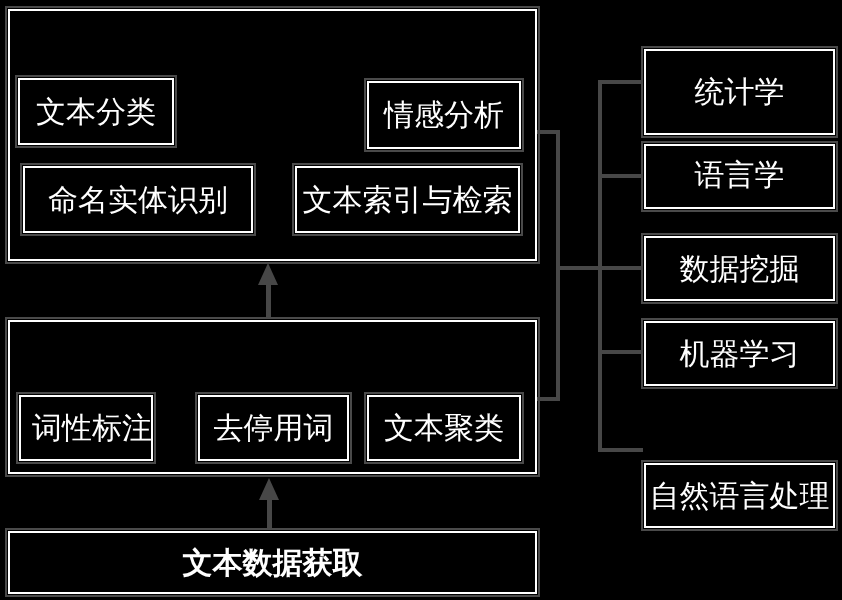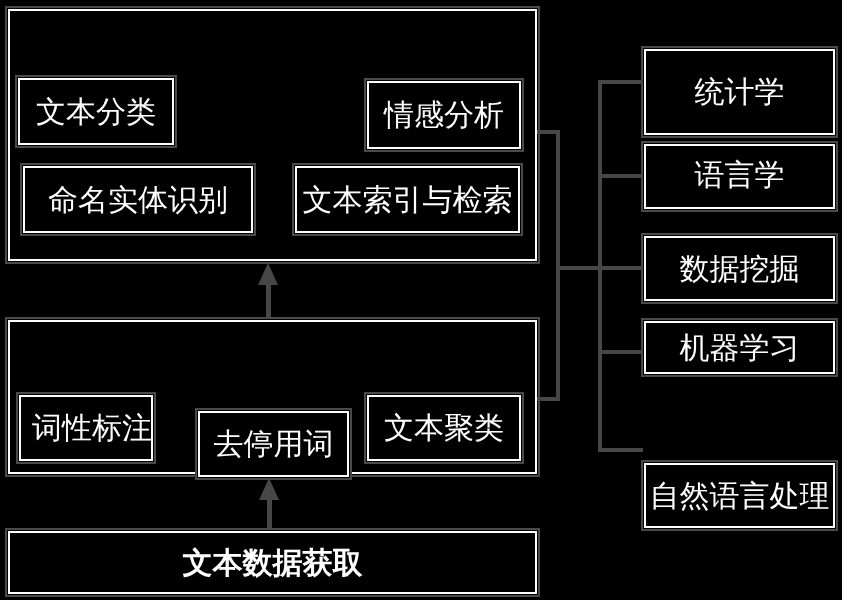--- a/index.html
+++ b/index.html
@@ -58,41 +58,41 @@
   <div class="gbox node" style="left:20px;top:163px;width:236px;height:73px;">
     <span class="lbl">命名实体识别</span>
   </div>
   <div class="gbox node" style="left:292px;top:163px;width:231px;height:73px;">
     <span class="lbl">文本索引与检索</span>
   </div>
 
   <div class="gbox node" style="left:16px;top:392px;width:140px;height:72px;padding-left:12px;">
     <span class="lbl">词性标注</span>
   </div>
-  <div class="gbox node" style="left:195px;top:408px;width:157px;height:72px;">
+  <div class="gbox node" style="left:195px;top:392px;width:157px;height:72px;">
     <span class="lbl">去停用词</span>
   </div>
   <div class="gbox node" style="left:364px;top:392px;width:160px;height:72px;">
     <span class="lbl">文本聚类</span>
   </div>
 
   <div class="gbox node" style="left:5px;top:528px;width:535px;height:69px;font-weight:bold;">
     <span class="lbl">文本数据获取</span>
   </div>
 
   <div class="gbox node" style="left:641px;top:46px;width:197px;height:92px;">
     <span class="lbl">统计学</span>
   </div>
   <div class="gbox node" style="left:641px;top:141px;width:197px;height:71px;font-family:Liberation Mono, monospace;">
     <span class="lbl">语言学</span>
   </div>
   <div class="gbox node" style="left:641px;top:233px;width:197px;height:71px;">
     <span class="lbl">数据挖掘</span>
   </div>
-  <div class="gbox node" style="left:641px;top:318px;width:197px;height:59px;">
+  <div class="gbox node" style="left:641px;top:318px;width:197px;height:71px;">
     <span class="lbl">机器学习</span>
   </div>
   <div class="gbox node" style="left:641px;top:417px;width:197px;height:71px;margin-top:43px;">
     <span class="lbl">自然语言处理</span>
   </div>
 
   <div class="cline" style="left:537px;top:130px;width:23px;height:4px;"></div>
   <div class="cline" style="left:556px;top:130px;width:4px;height:271px;"></div>
   <div class="cline" style="left:537px;top:397px;width:23px;height:4px;"></div>
   <div class="cline" style="left:558px;top:266px;width:85px;height:4px;"></div>

